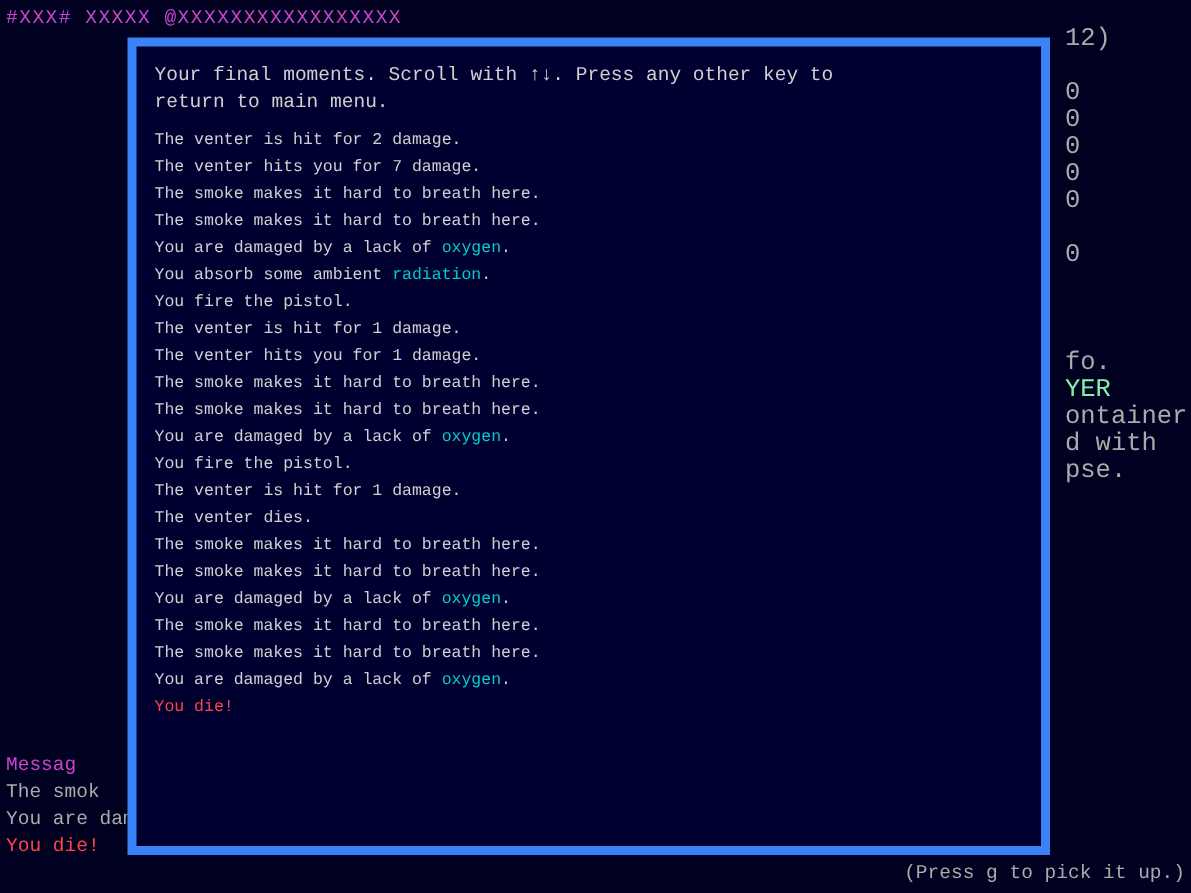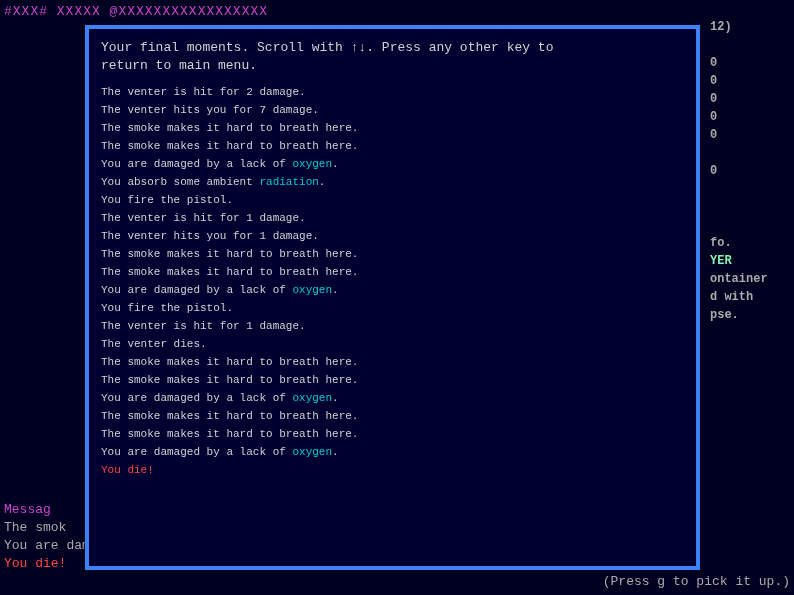--- a/index.html
+++ b/index.html
@@ -37,21 +37,21 @@
     }
 
     
     .modal-overlay {
       position: absolute;
       top: 25px;
       left: 85px;
       width: 615px;
       height: 545px;
       background-color: #000030;
-      border: 4px solid #3b82f6;
+      border: 6px solid #3b82f6;
       padding: 10px 12px;
       z-index: 10;
     }
 
     .modal-header {
       color: #d0d0d0;
       font-size: 13px;
       line-height: 18px;
       margin-bottom: 8px;
     }
@@ -89,24 +89,23 @@
 
     .bg-right-col {
       position: absolute;
       right: 4px;
       top: 20px;
       text-align: left;
     }
 
     .bg-right-line {
       display: block;
-      font-size: 12px;
+      font-size: 17px;
       line-height: 18px;
       color: #aaaaaa;
-      font-weight: bold;
     }
   </style>
 </head>
 <body>
 
 <div class="game-bg">
 
   <div class="top-bar">
     <span class="top-bar-text">#XXX#    XXXXX    @XXXXXXXXXXXXXXXXX</span>
   </div>

